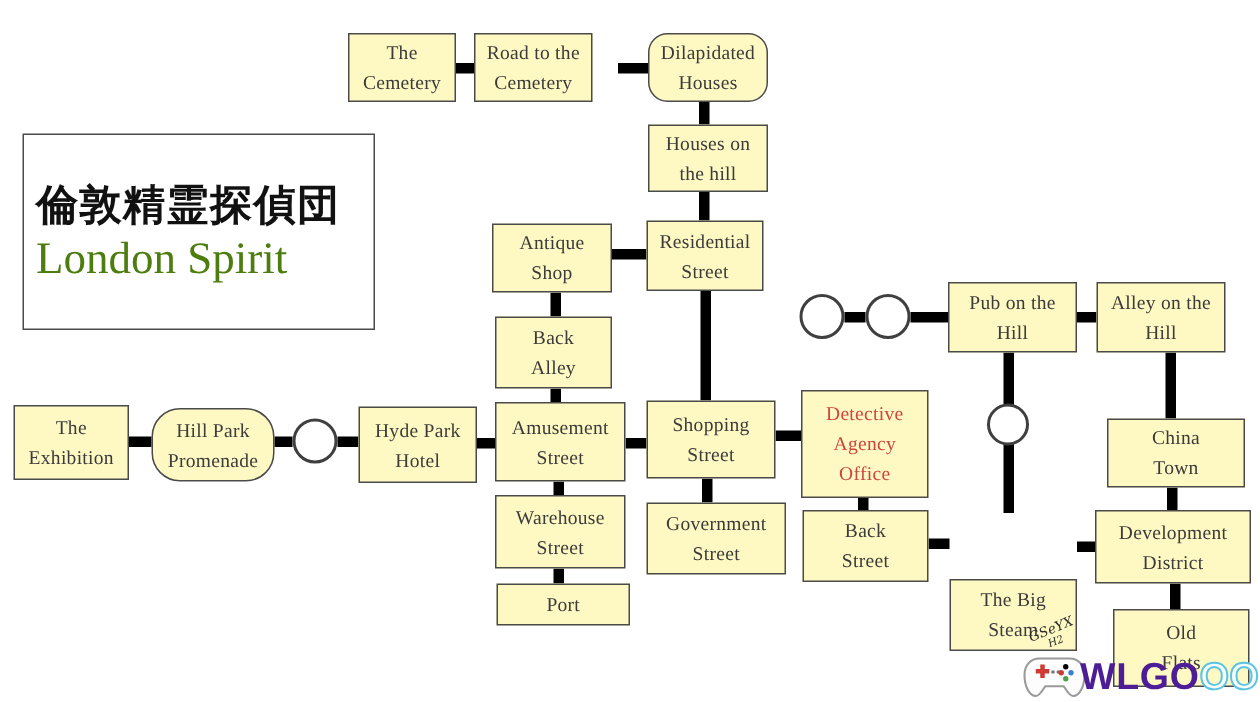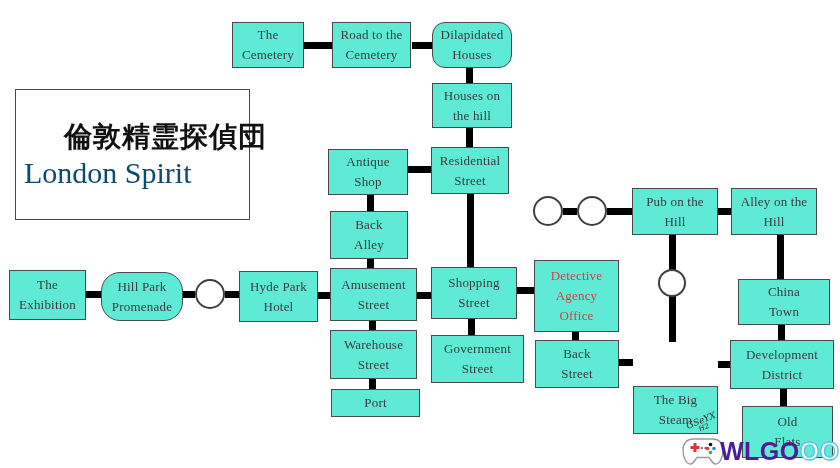--- a/index.html
+++ b/index.html
@@ -22,21 +22,21 @@
     box-sizing: border-box;
     border: 2px solid #3f3f3f;
     border-radius: 50%;
     background: #ffffff;
   }
   
   .node {
     position: absolute;
     box-sizing: border-box;
     border: 1.5px solid #4a4a4a;
-    background: #5eead4;
+    background: #fef9c3;
     display: flex;
     flex-direction: column;
     align-items: center;
     justify-content: center;
     text-align: center;
     color: #3b3b3b;
     font-size: 13px;
     line-height: 20px;
     letter-spacing: 0.2px;
   }
@@ -56,27 +56,26 @@
     justify-content: center;
   }
   .title-jp {
     font-family: "DejaVu Sans", sans-serif;
     font-weight: bold;
     font-size: 28px;
     line-height: 36px;
     color: #111111;
     letter-spacing: 1px;
     white-space: nowrap;
-    margin-left: 40px;
   }
   .title-en {
     font-family: "Liberation Serif", serif;
     font-size: 30px;
     line-height: 36px;
-    color: #0c4a6e;
+    color: #4d7c0f;
     white-space: nowrap;
   }
   
   .watermark {
     position: absolute;
     left: 682px; top: 436px;
     display: flex;
     align-items: center;
     z-index: 20;
   }
@@ -145,21 +144,21 @@
       <div class="edge" style="left: 778px; top: 325px; width: 7px; height: 15px;"></div>
       <div class="edge" style="left: 780px; top: 389px; width: 7px; height: 17px;"></div>
       <div class="circle" style="left: 195px; top: 279px; width: 30px; height: 30px;"></div>
       <div class="circle" style="left: 533px; top: 196px; width: 30px; height: 30px;"></div>
       <div class="circle" style="left: 577px; top: 196px; width: 30px; height: 30px;"></div>
       <div class="circle" style="left: 658px; top: 269px; width: 28px; height: 28px;"></div>
       <div class="node" style="left: 232px; top: 22px; width: 72px; height: 46px;">
         <span>The</span>
         <span>Cemetery</span>
       </div>
-      <div class="node" style="left: 332px; top: 22px; width: 79px; height: 46px; text-align: right;">
+      <div class="node" style="left: 316px; top: 22px; width: 79px; height: 46px; text-align: right;">
         <span>Road to the</span>
         <span>Cemetery</span>
       </div>
       <div class="node" style="left: 432px; top: 22px; width: 80px; height: 46px; border-radius: 13px;">
         <span>Dilapidated</span>
         <span>Houses</span>
       </div>
       <div class="node" style="left: 432px; top: 83px; width: 80px; height: 45px;">
         <span>Houses on</span>
         <span>the hill</span>

